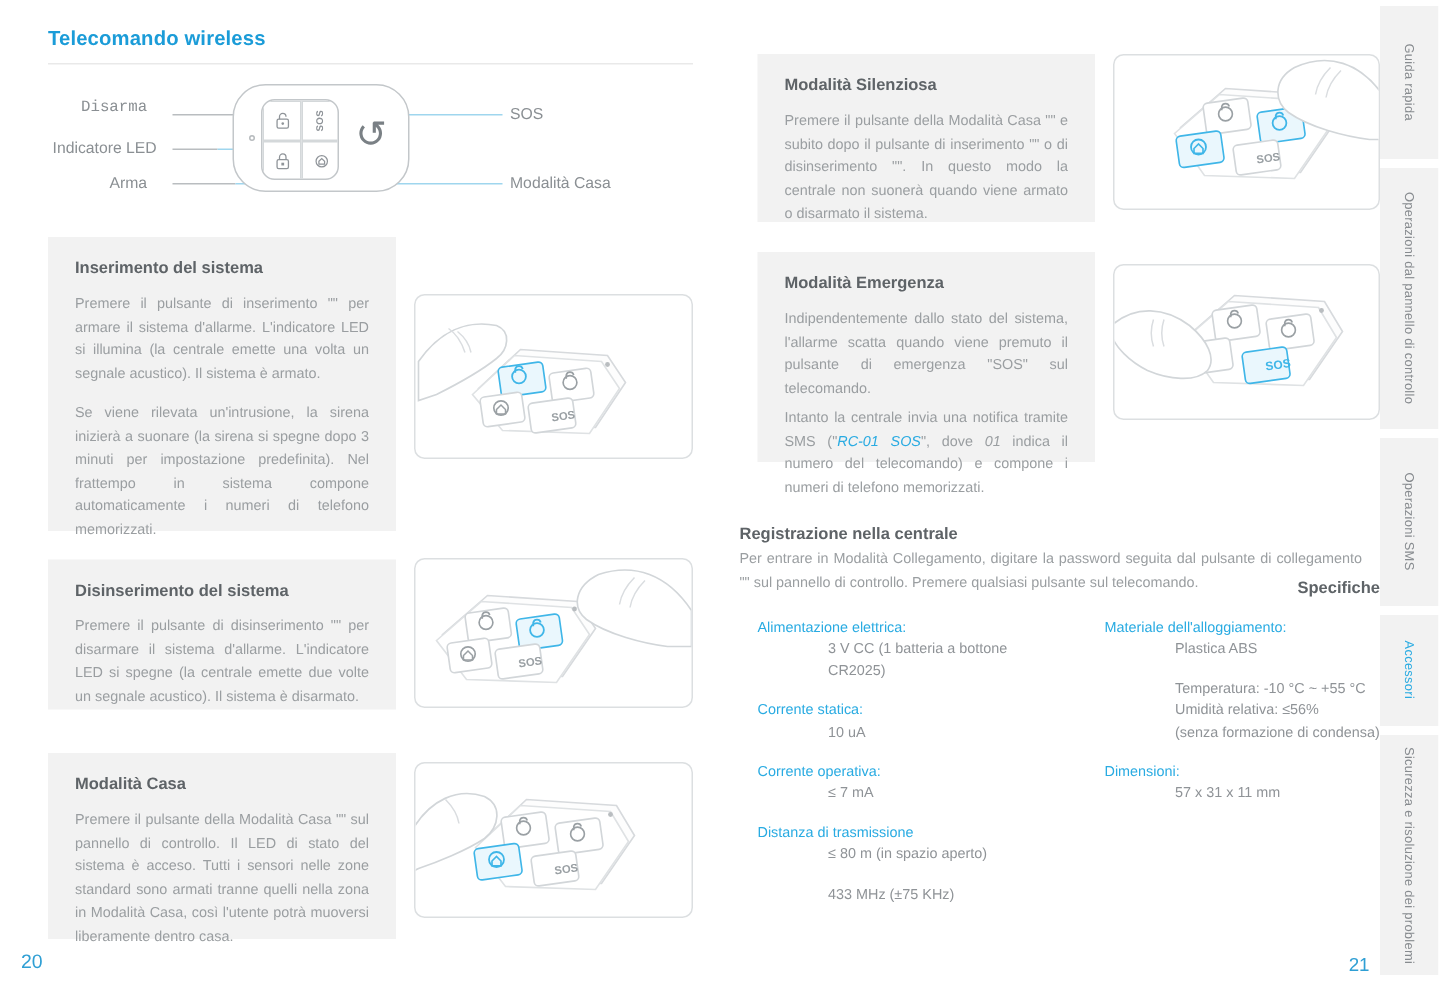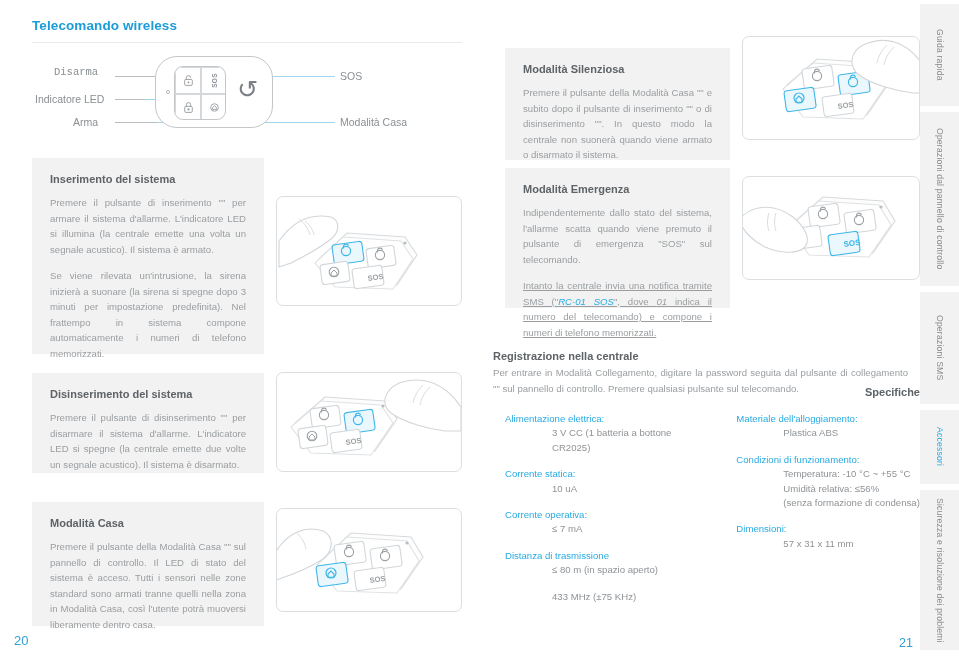--- a/index.html
+++ b/index.html
@@ -296,21 +296,21 @@
           <path d="M20 24 C25 29 28 34 29 40" fill="none" stroke="#dadde0" stroke-width="1"></path>
         </svg>
       </div>
     </div>
 
     <div class="pagenum left">20</div>
   </div>
 
   <div class="right-page">
 
-    <div class="rp-card" style="left:25px; top:48px; width:225px; height:112px;">
+    <div class="rp-card" style="left:25px; top:36px; width:225px; height:112px;">
       <div class="card-inner">
         <p class="card-title">Modalità Silenziosa</p>
         <p class="card-body"><span>Premere il pulsante della Modalità Casa "" e subito dopo il pulsante di inserimento "" o di disinserimento "". In questo modo la centrale non suonerà quando viene armato o disarmato il sistema.</span></p>
       </div>
     </div>
 
     <div class="photo" style="left:262px; top:36px; width:178px; height:104px;">
       <div class="scene">
         <svg width="178" height="104" viewBox="0 0 178 104">
           <g stroke="#cfd3d6" stroke-width="1.1">
@@ -337,21 +337,21 @@
           <path d="M144 8 C138 14 135 20 134 26" fill="none" stroke="#dadde0" stroke-width="1"></path>
           <path d="M151 10 C145 16 142 22 141 28" fill="none" stroke="#dadde0" stroke-width="1"></path>
         </svg>
       </div>
     </div>
 
     <div class="rp-card" style="left:25px; top:168px; width:225px; height:140px;">
       <div class="card-inner">
         <p class="card-title">Modalità Emergenza</p>
         <p class="card-body"><span>Indipendentemente dallo stato del sistema, l'allarme scatta quando viene premuto il pulsante di emergenza "SOS" sul telecomando.</span></p>
-        <p class="card-body" style="margin-top:11px;text-decoration:underline;"><span>Intanto la centrale invia una notifica tramite SMS ("</span><span class="hl ital">RC-01 SOS</span><span>", dove </span><span class="ital">01</span><span> indica il numero del telecomando) e compone i numeri di telefono memorizzati.</span></p>
+        <p class="card-body" style="margin-top:4px;"><span>Intanto la centrale invia una notifica tramite SMS ("</span><span class="hl ital">RC-01 SOS</span><span>", dove </span><span class="ital">01</span><span> indica il numero del telecomando) e compone i numeri di telefono memorizzati.</span></p>
       </div>
     </div>
 
     <div class="photo" style="left:262px; top:176px; width:178px; height:104px;">
       <div class="scene">
         <svg width="178" height="104" viewBox="0 0 178 104">
           <g stroke="#cfd3d6" stroke-width="1.1">
             <path d="M50 46 L80 20 L140 24 L152 44 L130 76 L70 74 Z" fill="#fdfdfd" stroke="#d7dadd"></path>
             <path d="M46 50 L76 24 L136 28 L148 48 L126 80 L66 78 Z" fill="#ffffff" stroke="#dfe2e4"></path>
             <rect x="66" y="28" width="30" height="21" rx="3" transform="rotate(-8 81 38)" fill="#ffffff" stroke="#d2d6d9"></rect>
@@ -404,21 +404,20 @@
             <div class="spec-val">433 MHz (±75 KHz)</div>
           </div>
         </div>
 
         <div style="width:190px;">
           <div class="spec-group">
             <div class="spec-key">Materiale dell'alloggiamento:</div>
             <div class="spec-val">Plastica ABS</div>
           </div>
           <div class="spec-group">
-            <div class="spec-key">Condizioni di funzionamento:</div>
             <div class="spec-val" style="white-space:pre-line;">Temperatura: -10 °C ~ +55 °C
 Umidità relativa: ≤56%
 (senza formazione di condensa)</div>
           </div>
           <div class="spec-group">
             <div class="spec-key">Dimensioni:</div>
             <div class="spec-val">57 x 31 x 11 mm</div>
           </div>
         </div>
       </div>

